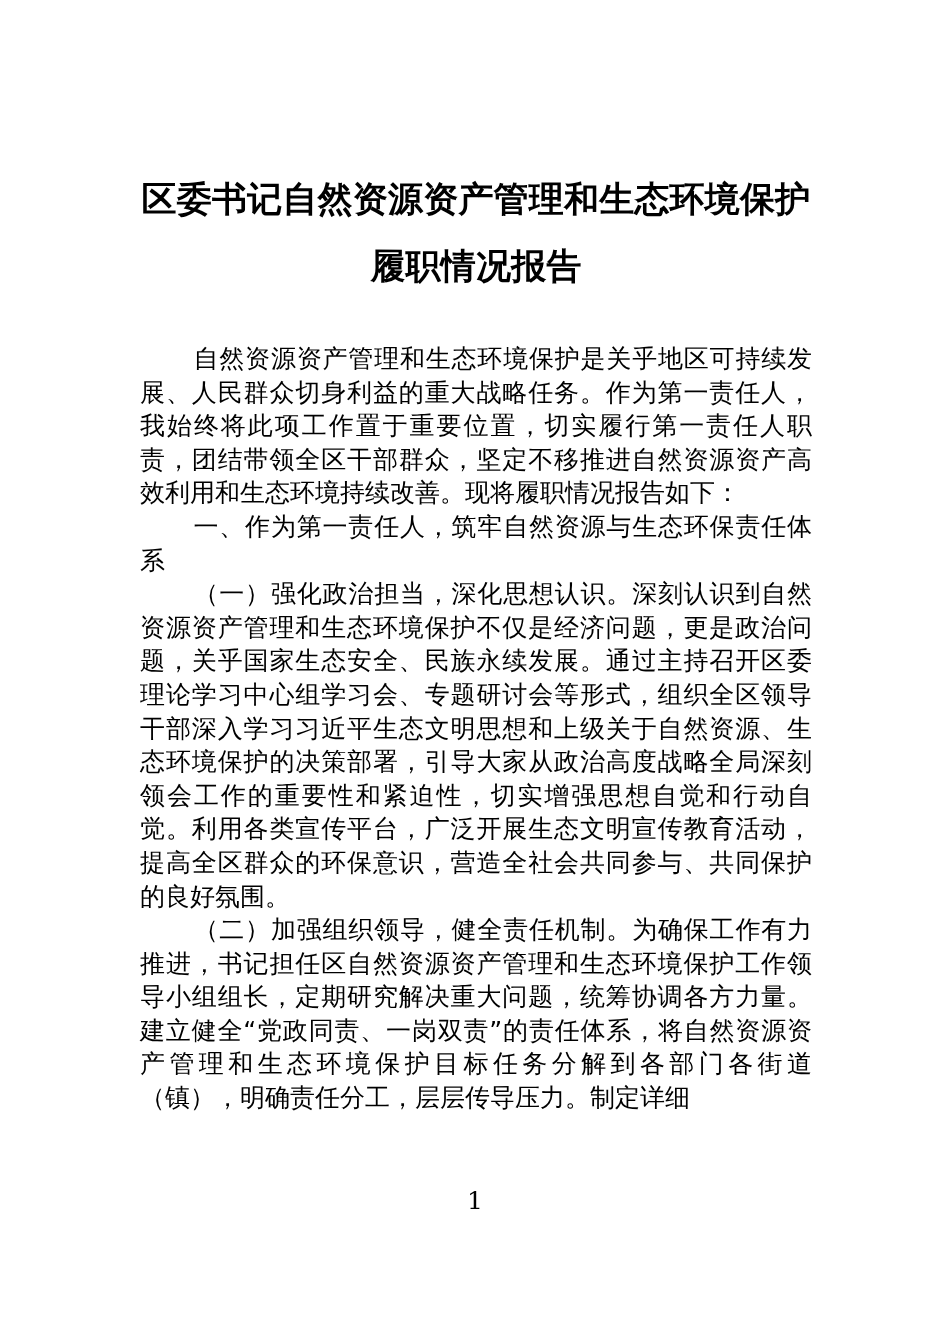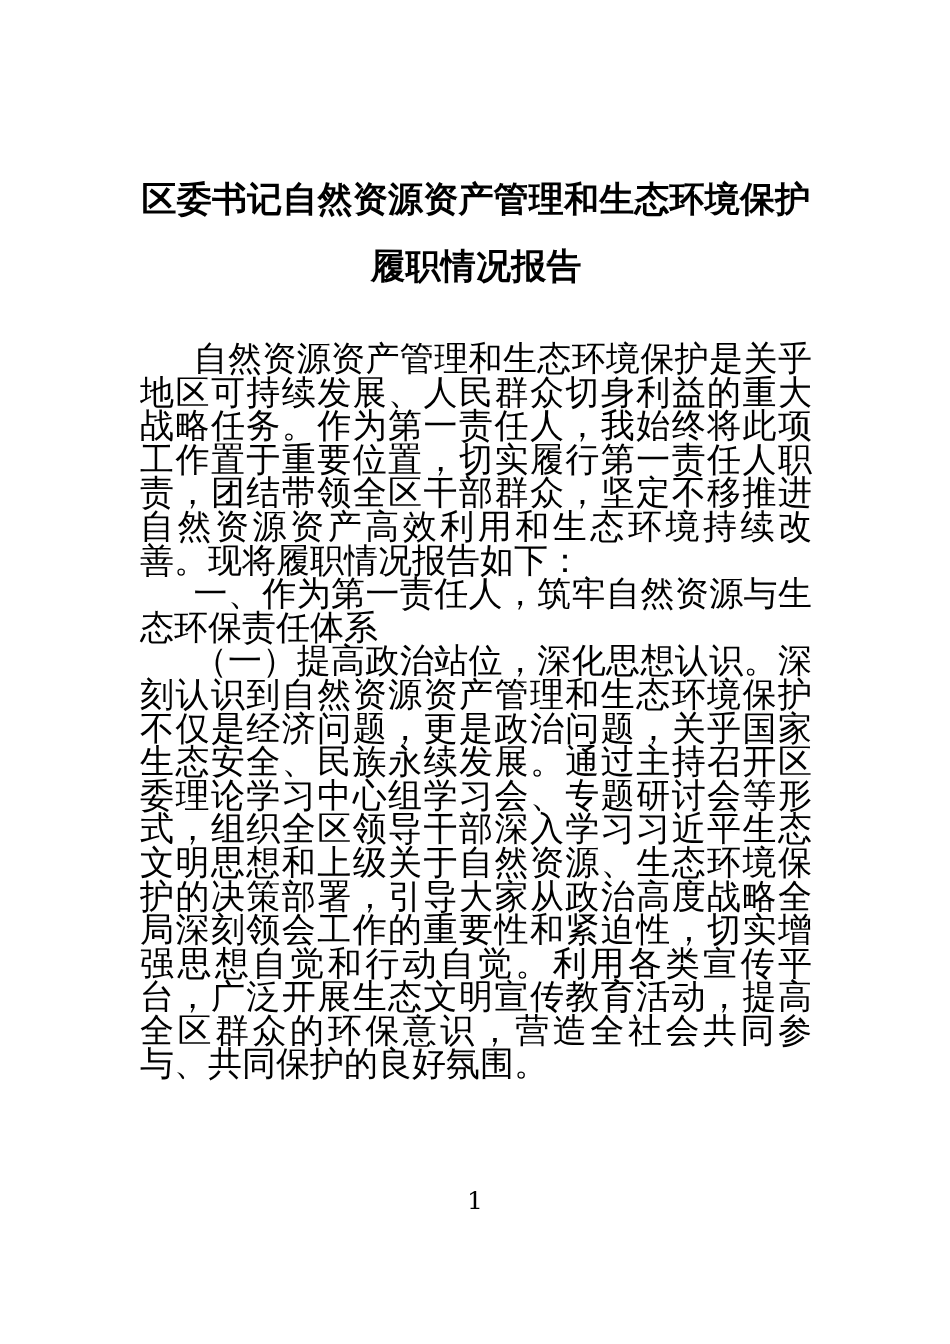--- a/index.html
+++ b/index.html
@@ -39,21 +39,21 @@
     font-weight: 700;
     text-align: center;
     letter-spacing: 0.2px;
     white-space: normal;
     word-break: break-all;
   }
 
   
   .para {
     margin: 0;
-    font-size: 34px;
+    font-size: 25px;
     line-height: 33.6px;
     font-weight: 500;
     text-align: justify;
     text-align-last: left;
     text-justify: inter-character;
     word-break: break-all;
     letter-spacing: 0px;
   }
   .para.indent {
     text-indent: 53.5px;
@@ -81,20 +81,21 @@
 <div class="page">
 
   <div class="doc-body">
 
     <h1 class="doc-title">区委书记自然资源资产管理和生态环境保护履职情况报告</h1>
 
     <p class="para indent para-first">自然资源资产管理和生态环境保护是关乎地区可持续发展、人民群众切身利益的重大战略任务。作为第一责任人，我始终将此项工作置于重要位置，切实履行第一责任人职责，团结带领全区干部群众，坚定不移推进自然资源资产高效利用和生态环境持续改善。现将履职情况报告如下：</p>
 
     <p class="para indent">一、作为第一责任人，筑牢自然资源与生态环保责任体系</p>
 
-    <p class="para indent">（一）提高政治站位，深化思想认识。深刻认识到自然资源资产管理和生态环境保护不仅是经济问题，更是政治问题，关乎国家生态安全、民族永续发展。通过主持召开区委理论学习中心组学习会、专题研讨会等形式，组织全区领导干部深入学习习近平生态文明思想和上级关于自然资源、生态环境保护的决策部署，引导大家从政治高度战略全局深刻领会工作的重要性和紧迫性，切实增强思想自觉和行动自觉。利用各类宣传平台，广泛开展生态文明宣传教育活动，提高全区群众的环保意识，营造全社会共同参与、共同保护的良好氛围。</p>
+    <p class="para indent">（一）强化政治担当，深化思想认识。深刻认识到自然资源资产管理和生态环境保护不仅是经济问题，更是政治问题，关乎国家生态安全、民族永续发展。通过主持召开区委理论学习中心组学习会、专题研讨会等形式，组织全区领导干部深入学习习近平生态文明思想和上级关于自然资源、生态环境保护的决策部署，引导大家从政治高度战略全局深刻领会工作的重要性和紧迫性，切实增强思想自觉和行动自觉。利用各类宣传平台，广泛开展生态文明宣传教育活动，提高全区群众的环保意识，营造全社会共同参与、共同保护的良好氛围。</p>
 
+    <p class="para indent">（二）加强组织领导，健全责任机制。为确保工作有力推进，书记担任区自然资源资产管理和生态环境保护工作领导小组组长，定期研究解决重大问题，统筹协调各方力量。建立健全“党政同责、一岗双责”的责任体系，将自然资源资产管理和生态环境保护目标任务分解到各部门各街道（镇），明确责任分工，层层传导压力。制定详细</p>
 
   </div>
 
   <div class="page-number">1</div>
 
 </div>
 
 </body></html>

